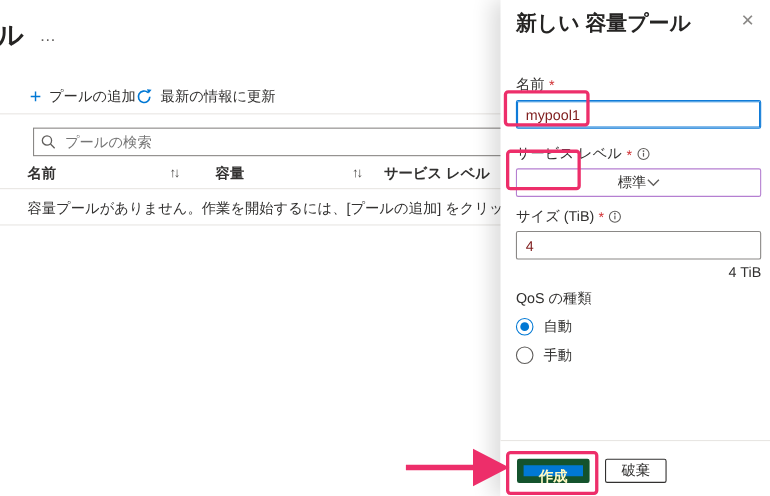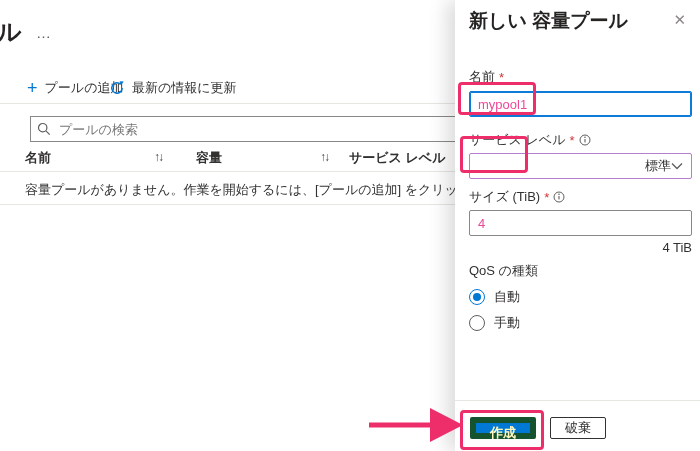--- a/index.html
+++ b/index.html
@@ -8,21 +8,21 @@
     background:#ffffff;color:#323130;
     font-family:"Liberation Sans","DejaVu Sans",sans-serif;
     font-size:13px;
   }
   
   .main{position:absolute;inset:0;}
   .page-title{position:absolute;left:-3px;top:16px;font-size:24px;font-weight:600;color:#252423;}
   .more-dots{position:absolute;left:36px;top:24px;font-size:15px;color:#605e5c;letter-spacing:1px;cursor:pointer;}
   .toolbar-btn{position:absolute;top:78px;height:20px;display:flex;align-items:center;gap:7px;cursor:pointer;color:#323130;}
   .tb-add{left:27px;}
-  .tb-refresh{left:109px;}
+  .tb-refresh{left:123px;}
   .plus-glyph{color:#0078d4;font-size:18px;font-weight:400;line-height:16px;}
   .hr{position:absolute;left:0;width:700px;border-top:1px solid #e8e6e3;height:0;}
   .hr-toolbar{top:103px;}
   .hr-thead{top:171px;}
   .hr-row{top:204px;}
   .search-box{
     position:absolute;left:30px;top:116px;width:660px;height:24px;
     border:1px solid #8a8886;background:#fff;display:flex;align-items:center;
     padding:0 6px;gap:6px;box-sizing:content-box;
   }
@@ -47,27 +47,27 @@
   .panel-header{display:flex;justify-content:space-between;align-items:flex-start;}
   .panel-title{font-size:19px;font-weight:700;color:#252423;margin-top:2px;white-space:nowrap;}
   .close-btn{color:#8a8886;font-size:15px;line-height:15px;margin:6px 6px 0 0;cursor:pointer;}
   .field-label{display:flex;align-items:center;gap:4px;font-size:13px;color:#323130;}
   .req{color:#d13438;}
   .lbl-name{margin-top:34px;}
   .lbl-service{margin-top:14px;}
   .lbl-size{margin-top:9px;}
   .txt-input{
     display:block;width:100%;height:26px;box-sizing:border-box;margin-top:4px;
-    border:1px solid #8a8886;border-radius:2px;padding:0 8px;font-size:13px;color:#ec4899;
+    border:1px solid #8a8886;border-radius:2px;padding:0 8px;font-size:13px;color:#7f1d1d;
     font-family:"Liberation Sans","DejaVu Sans",sans-serif;outline:none;background:#fff;
   }
   .input-name{border:1px solid #0f7bd8;box-shadow:inset 0 0 0 1px #0f7bd8;margin-top:5px;}
   .selectbox{
     margin-top:4px;height:26px;box-sizing:border-box;border:1px solid #b57fd1;border-radius:2px;
-    display:flex;align-items:center;justify-content:flex-end;padding:0 8px;cursor:pointer;background:#fff;
+    display:flex;align-items:center;justify-content:center;padding:0 8px;cursor:pointer;background:#fff;
   }
   .size-hint{margin-top:4px;text-align:right;color:#323130;}
   .lbl-qos{margin-top:7px;}
   .radio-row{display:flex;align-items:center;gap:9px;margin-top:8px;cursor:pointer;}
   .radio{width:16px;height:16px;border-radius:50%;border:1px solid #605e5c;box-sizing:border-box;
     display:flex;align-items:center;justify-content:center;background:#fff;}
   .radio.selected{border:1px solid #0078d4;}
   .radio .dot{width:8px;height:8px;border-radius:50%;background:#0078d4;}
   .panel-footer{
     position:absolute;left:0;right:0;bottom:0;height:51px;border-top:1px solid #e8e6e3;

